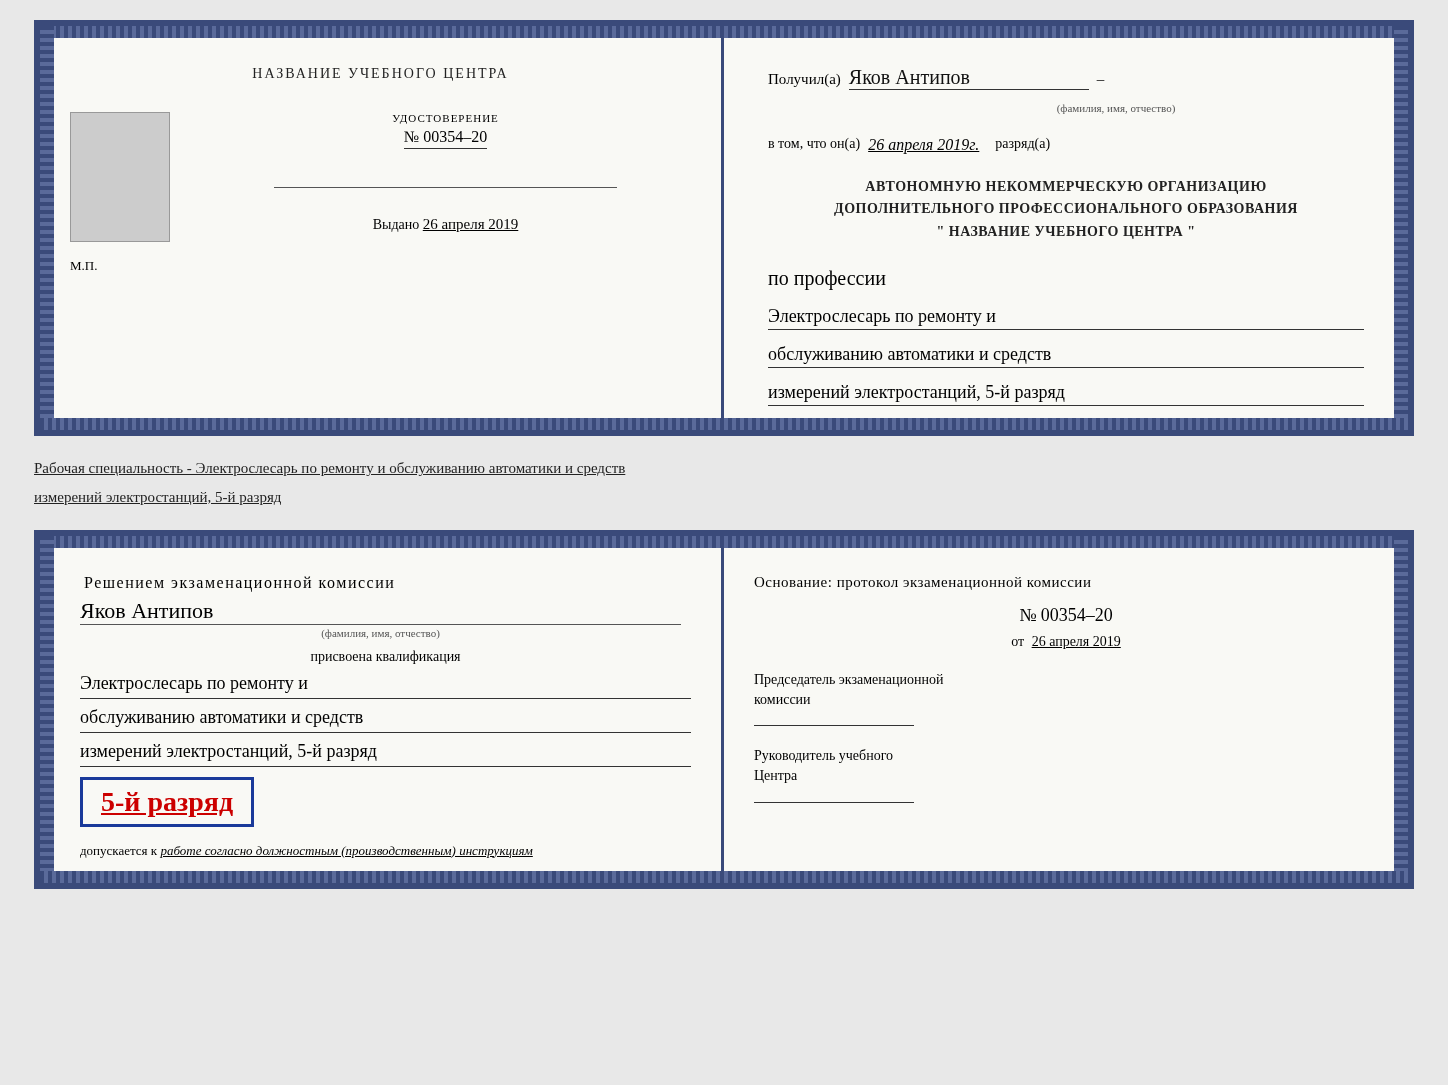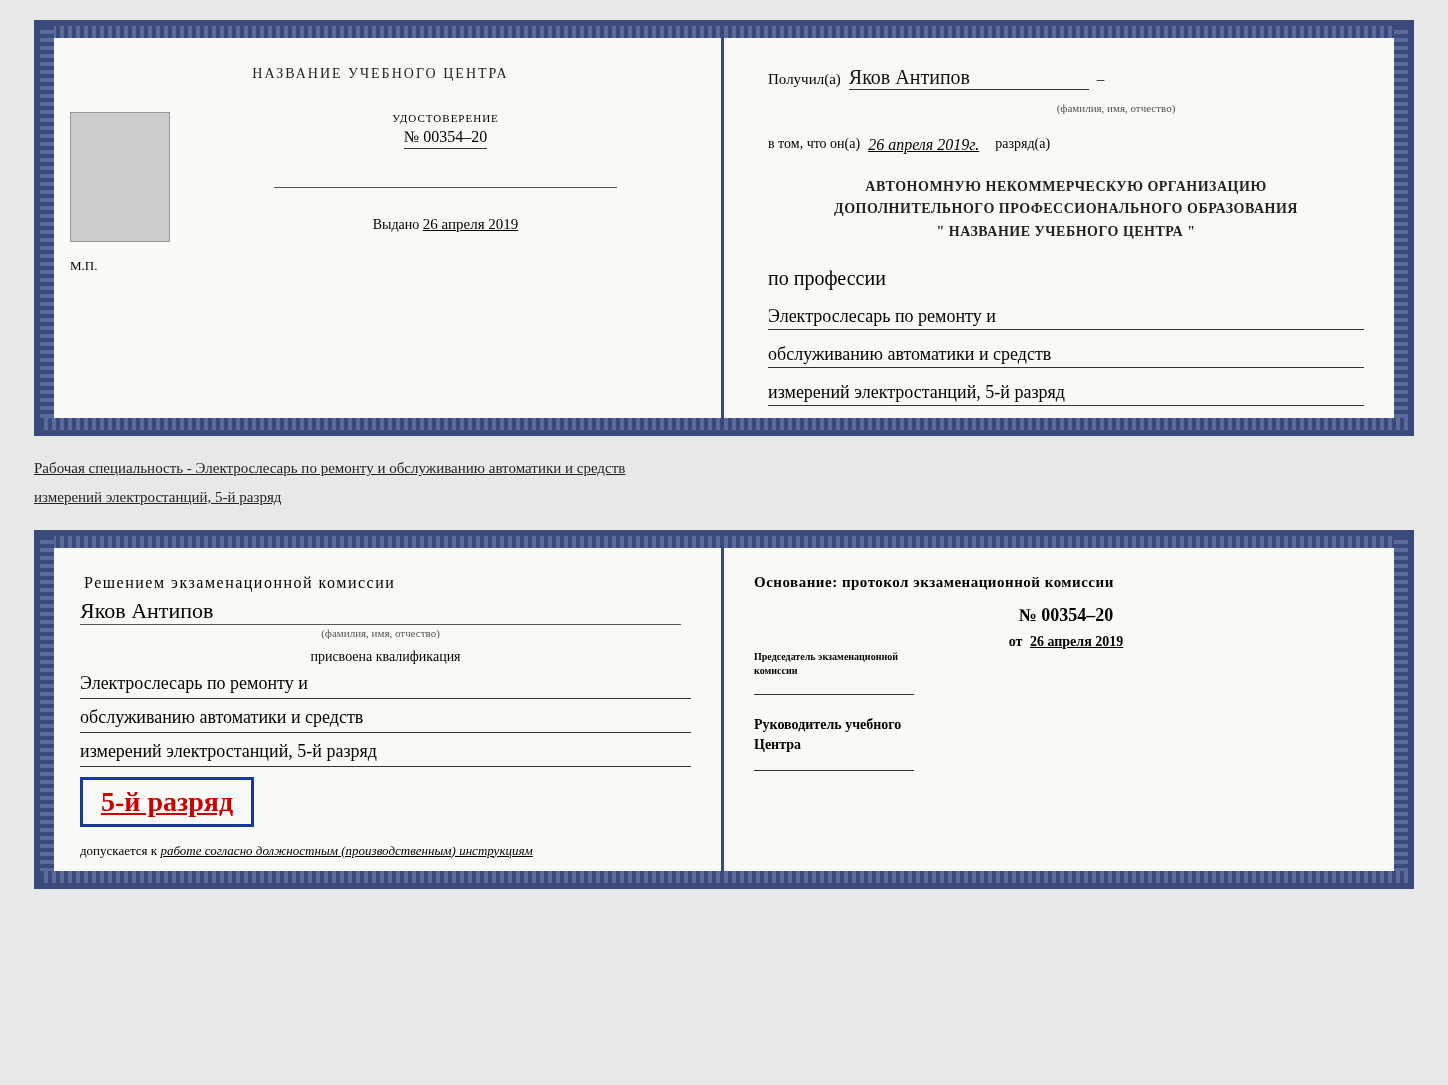--- a/index.html
+++ b/index.html
@@ -210,21 +210,20 @@
       position: absolute;
       top: 0; bottom: 0; left: 0;
       width: 14px;
       background: repeating-linear-gradient(180deg, #3a4a7a 0px, #3a4a7a 4px, #5a6a9a 4px, #5a6a9a 8px);
     }
 
     .bottom-right {
       width: 50%;
       padding: 24px 30px;
       position: relative;
-      font-weight: bold;
     }
     .bottom-right::after {
       content: '';
       position: absolute;
       top: 0; bottom: 0; right: 0;
       width: 14px;
       background: repeating-linear-gradient(180deg, #3a4a7a 0px, #3a4a7a 4px, #5a6a9a 4px, #5a6a9a 8px);
     }
 
     .decision-text {
@@ -306,21 +305,22 @@
       margin-top: 14px;
     }
 
     .ot-date {
       font-size: 14px;
       text-align: center;
       margin-top: 8px;
     }
 
     .chairman-text {
-      font-size: 10px;
+      font-size: 14px;
+      margin-top: 20px;
       line-height: 1.4;
     }
 
     .signature-line {
       border-bottom: 1px solid #333;
       width: 160px;
       margin: 16px 0 6px 0;
     }
 
     .rukovoditel-text {

